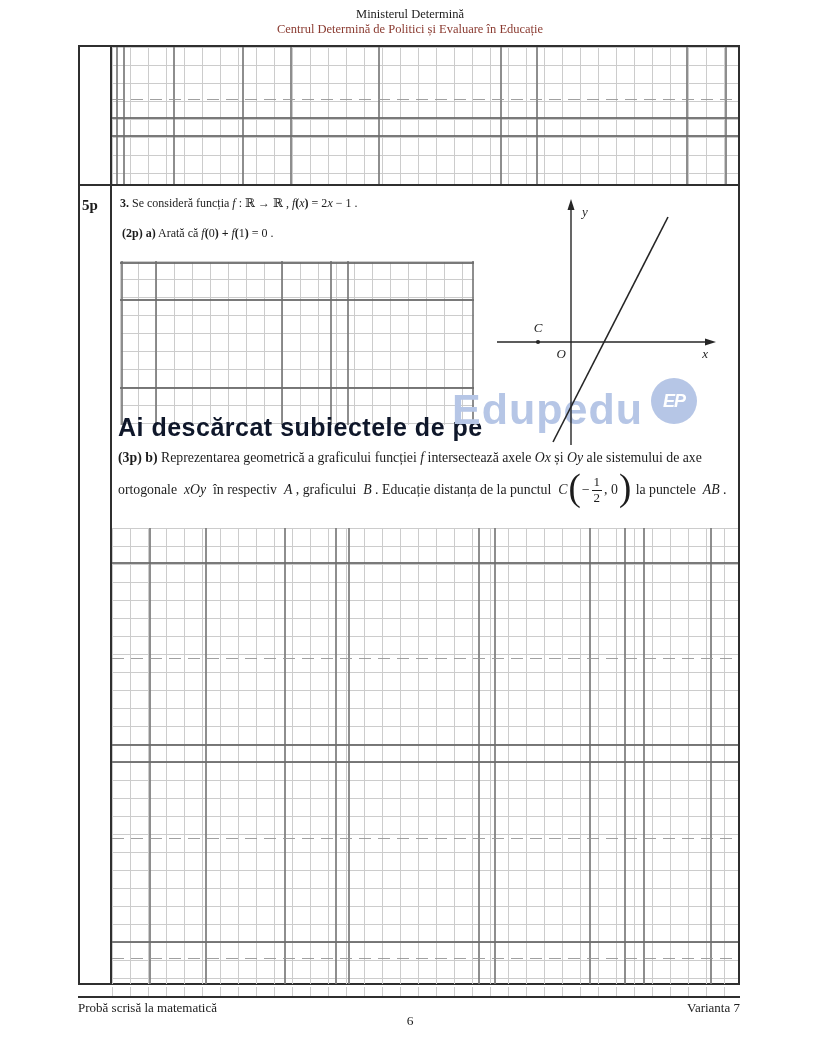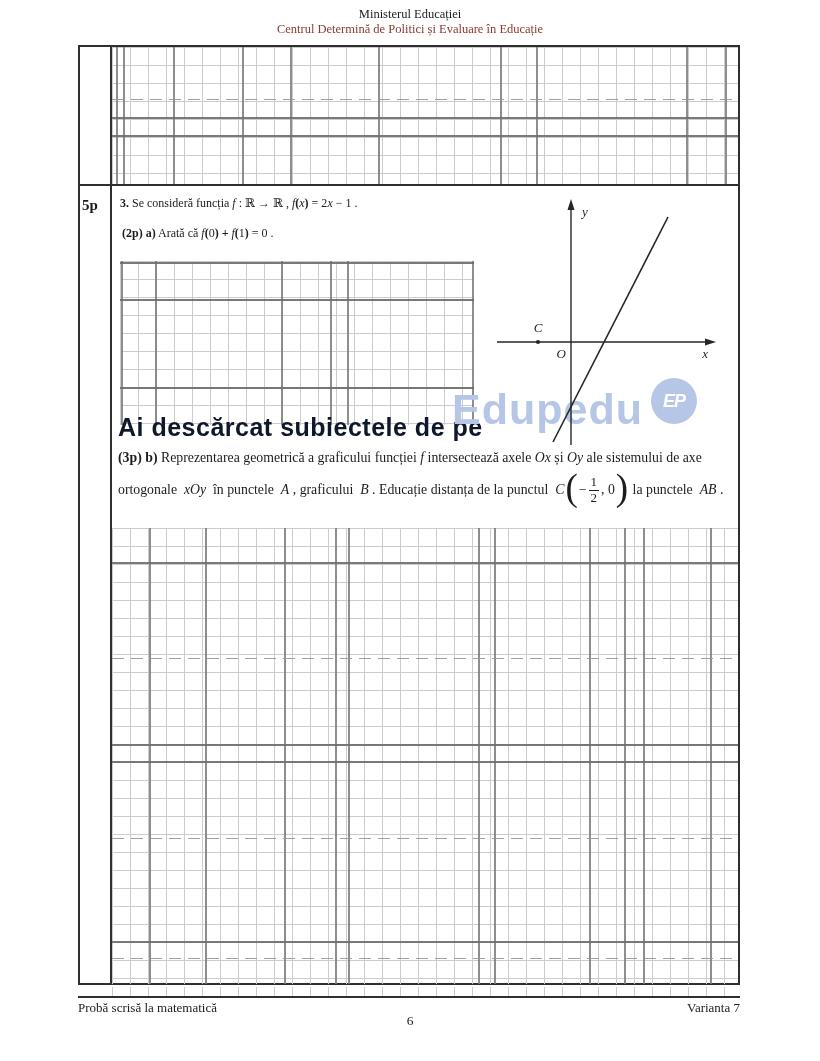--- a/index.html
+++ b/index.html
@@ -58,21 +58,21 @@
   .frule{left:78px;top:996px;width:662px;height:2px;background:#2f2f2f;}
   .fleft{left:78px;top:1000px;font-size:13px;}
   .fright{left:78px;top:1000px;width:662px;text-align:right;font-size:13px;}
   .fpage{left:0;right:0;top:1013px;text-align:center;font-size:13.5px;}
 </style>
 </head>
 <body>
 
 <div class="page">
 
-  <div class="abs hdr1">Ministerul Educației</div>
+  <div class="abs hdr1">Ministerul Determină</div>
   <div class="abs hdr2">Centrul Determină de Politici și Evaluare în Educație</div>
 
   <div class="abs tbl"></div>
   <div class="abs vsep"></div>
   <div class="abs hsep"></div>
 
   <div class="grid grid-top" id="grid-top">
       <div class="vl" style="left: 4px;"></div>
       <div class="vl" style="left: 11px;"></div>
       <div class="vl" style="left: 61px;"></div>
@@ -120,21 +120,21 @@
     <circle cx="48" cy="145" r="2.1" fill="#262626"></circle>
     <text x="92" y="19" class="lbl">y</text>
     <text x="218" y="161" text-anchor="end" class="lbl">x</text>
     <text x="76" y="161" text-anchor="end" class="lbl">O</text>
     <text x="48" y="135" text-anchor="middle" class="lbl">C</text>
   </svg>
 
   <div class="abs pb1"><span class="bd">(3p) b)</span><span> Reprezentarea geometrică a graficului funcției  </span><span class="it">f</span><span>  intersectează axele  </span><span class="it">Ox</span><span>  și  </span><span class="it">Oy</span><span>  ale sistemului de axe</span></div>
 
   <div class="abs pb2">
-    <span><span>ortogonale  </span><span class="it">xOy</span><span>  în punctele  </span><span class="it">A</span><span> , graficului  </span><span class="it">B</span><span> . Educație distanța de la punctul  </span><span class="it">C</span></span>
+    <span><span>ortogonale  </span><span class="it">xOy</span><span>  în respectiv  </span><span class="it">A</span><span> , graficului  </span><span class="it">B</span><span> . Educație distanța de la punctul  </span><span class="it">C</span></span>
     <span class="bigp">(</span>
     <span>−</span>
     <span class="frac">
       <span class="num">1</span>
       <span class="den">2</span>
     </span>
     <span>, 0</span>
     <span class="bigp">)</span>
     <span><span> la punctele  </span><span class="it">AB</span><span> .</span></span>
   </div>

